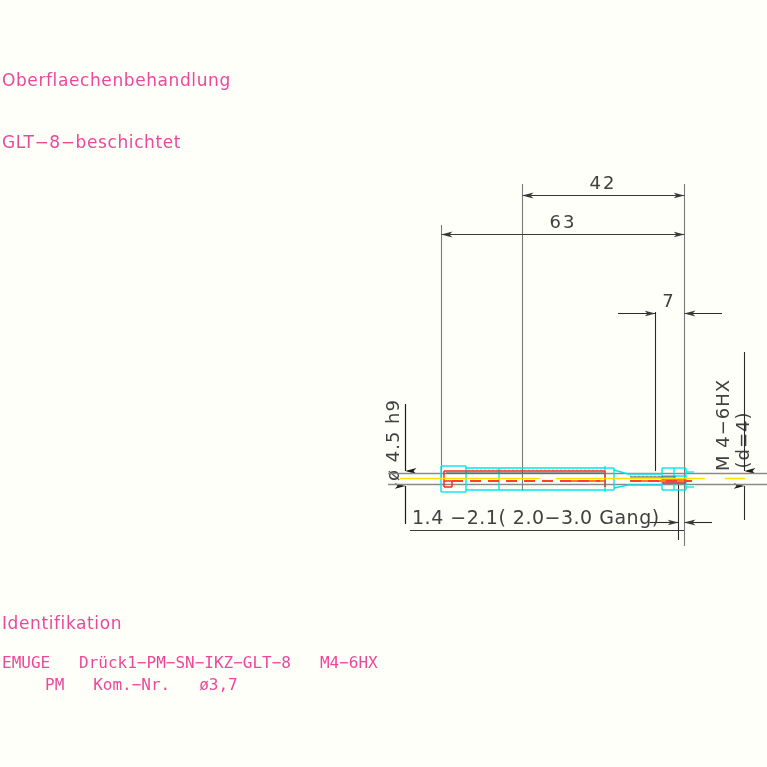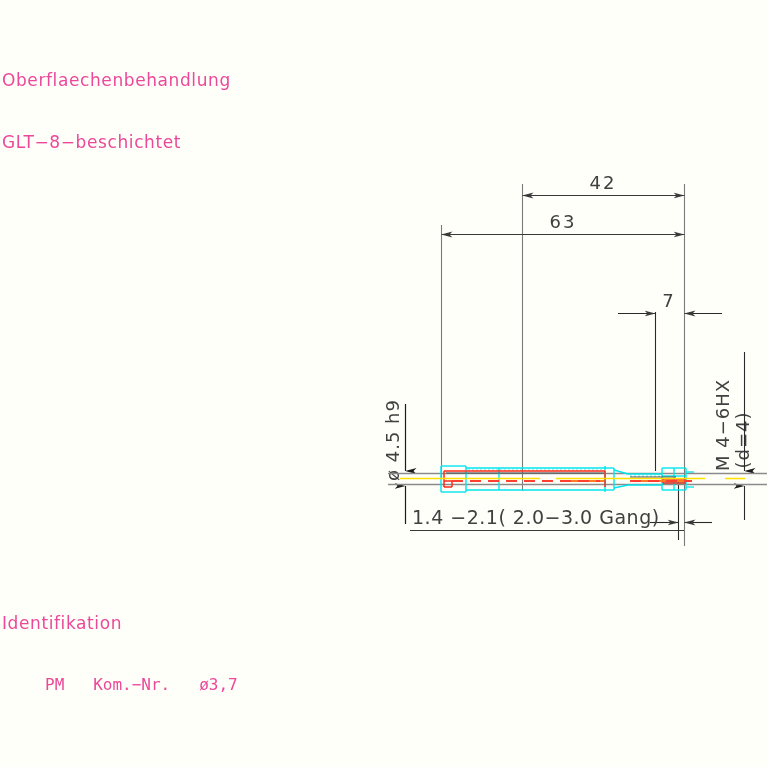--- a/index.html
+++ b/index.html
@@ -43,20 +43,21 @@
 </style>
 </head>
 <body>
 
 <div id="canvas-root">
 
   <div class="note-text" style="left:2px; top:70px;">Oberflaechenbehandlung</div>
   <div class="note-text" style="left:2px; top:112px;margin-top:20px;">GLT−8−beschichtet</div>
 
   <div class="note-text" style="left:2px; top:613px;">Identifikation</div>
+  <div class="note-text mono-ish" style="left:2px; top:653px;">EMUGE   Drück1−PM−SN−IKZ−GLT−8   M4−6HX</div>
   <div class="note-text mono-ish" style="left:2px; top:675px;margin-left:43px;">PM   Kom.−Nr.   ø3,7</div>
 
   <svg class="dwg" viewBox="0 0 767 767" xmlns="http://www.w3.org/2000/svg">
 
     <defs>
       <marker id="arrR" markerWidth="11" markerHeight="7" refX="11" refY="3.5" orient="auto" markerUnits="userSpaceOnUse">
         <path d="M0,0.6 L11,3.5 L0,6.4 L3,3.5 Z" fill="#3a3a3a"></path>
       </marker>
       <marker id="arrL" markerWidth="11" markerHeight="7" refX="0" refY="3.5" orient="auto" markerUnits="userSpaceOnUse">
         <path d="M11,0.6 L0,3.5 L11,6.4 L8,3.5 Z" fill="#3a3a3a"></path>

